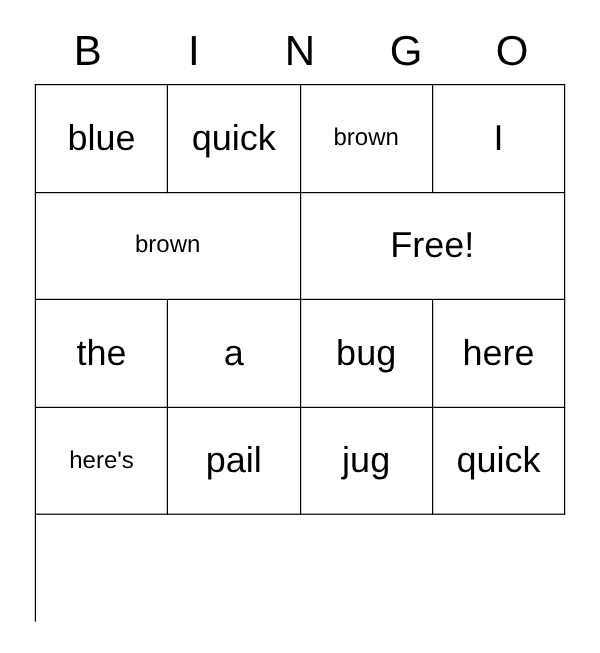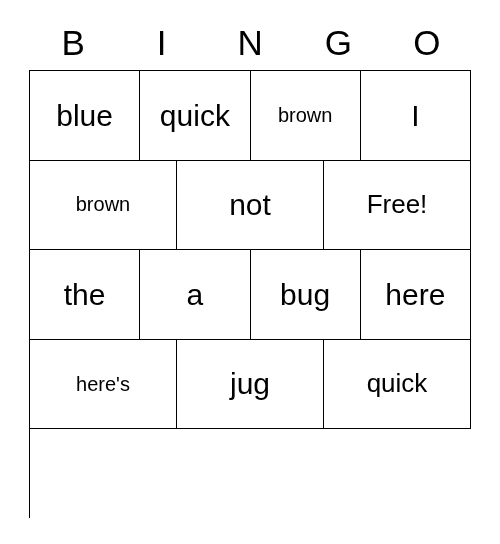--- a/index.html
+++ b/index.html
@@ -65,21 +65,21 @@
     overflow: hidden;
     padding: 0 2px;
   }
   .cell span {
     display: block;
     font-size: 30px;
     line-height: 1.05;
     white-space: nowrap;
   }
   .cell.small span { font-size: 20px; }
-  .cell.mid span { font-size: 26px; }
+  .cell.mid span { font-size: 30px; }
 </style>
 </head>
 <body>
 
 <div class="bingo-card">
 
   <div class="header-row">
     <div class="header-cell">B</div>
     <div class="header-cell">I</div>
     <div class="header-cell">N</div>
@@ -102,23 +102,20 @@
       <div class="cell">
           <span>I</span>
         </div>
     </div>
 
 
     <div class="grid-row">
       <div class="cell small">
           <span>brown</span>
         </div>
-      <div class="cell">
-          <span>not</span>
-        </div>
       <div class="cell mid">
           <span>Free!</span>
         </div>
     </div>
 
     <div class="grid-row">
       <div class="cell">
           <span>the</span>
         </div>
       <div class="cell">
@@ -130,20 +127,23 @@
       <div class="cell">
           <span>here</span>
         </div>
     </div>
 
     <div class="grid-row">
       <div class="cell small">
           <span>here's</span>
         </div>
       <div class="cell">
+          <span>pail</span>
+        </div>
+      <div class="cell">
           <span>jug</span>
         </div>
       <div class="cell mid">
           <span>quick</span>
         </div>
     </div>
 
   </div>
 </div>
 

